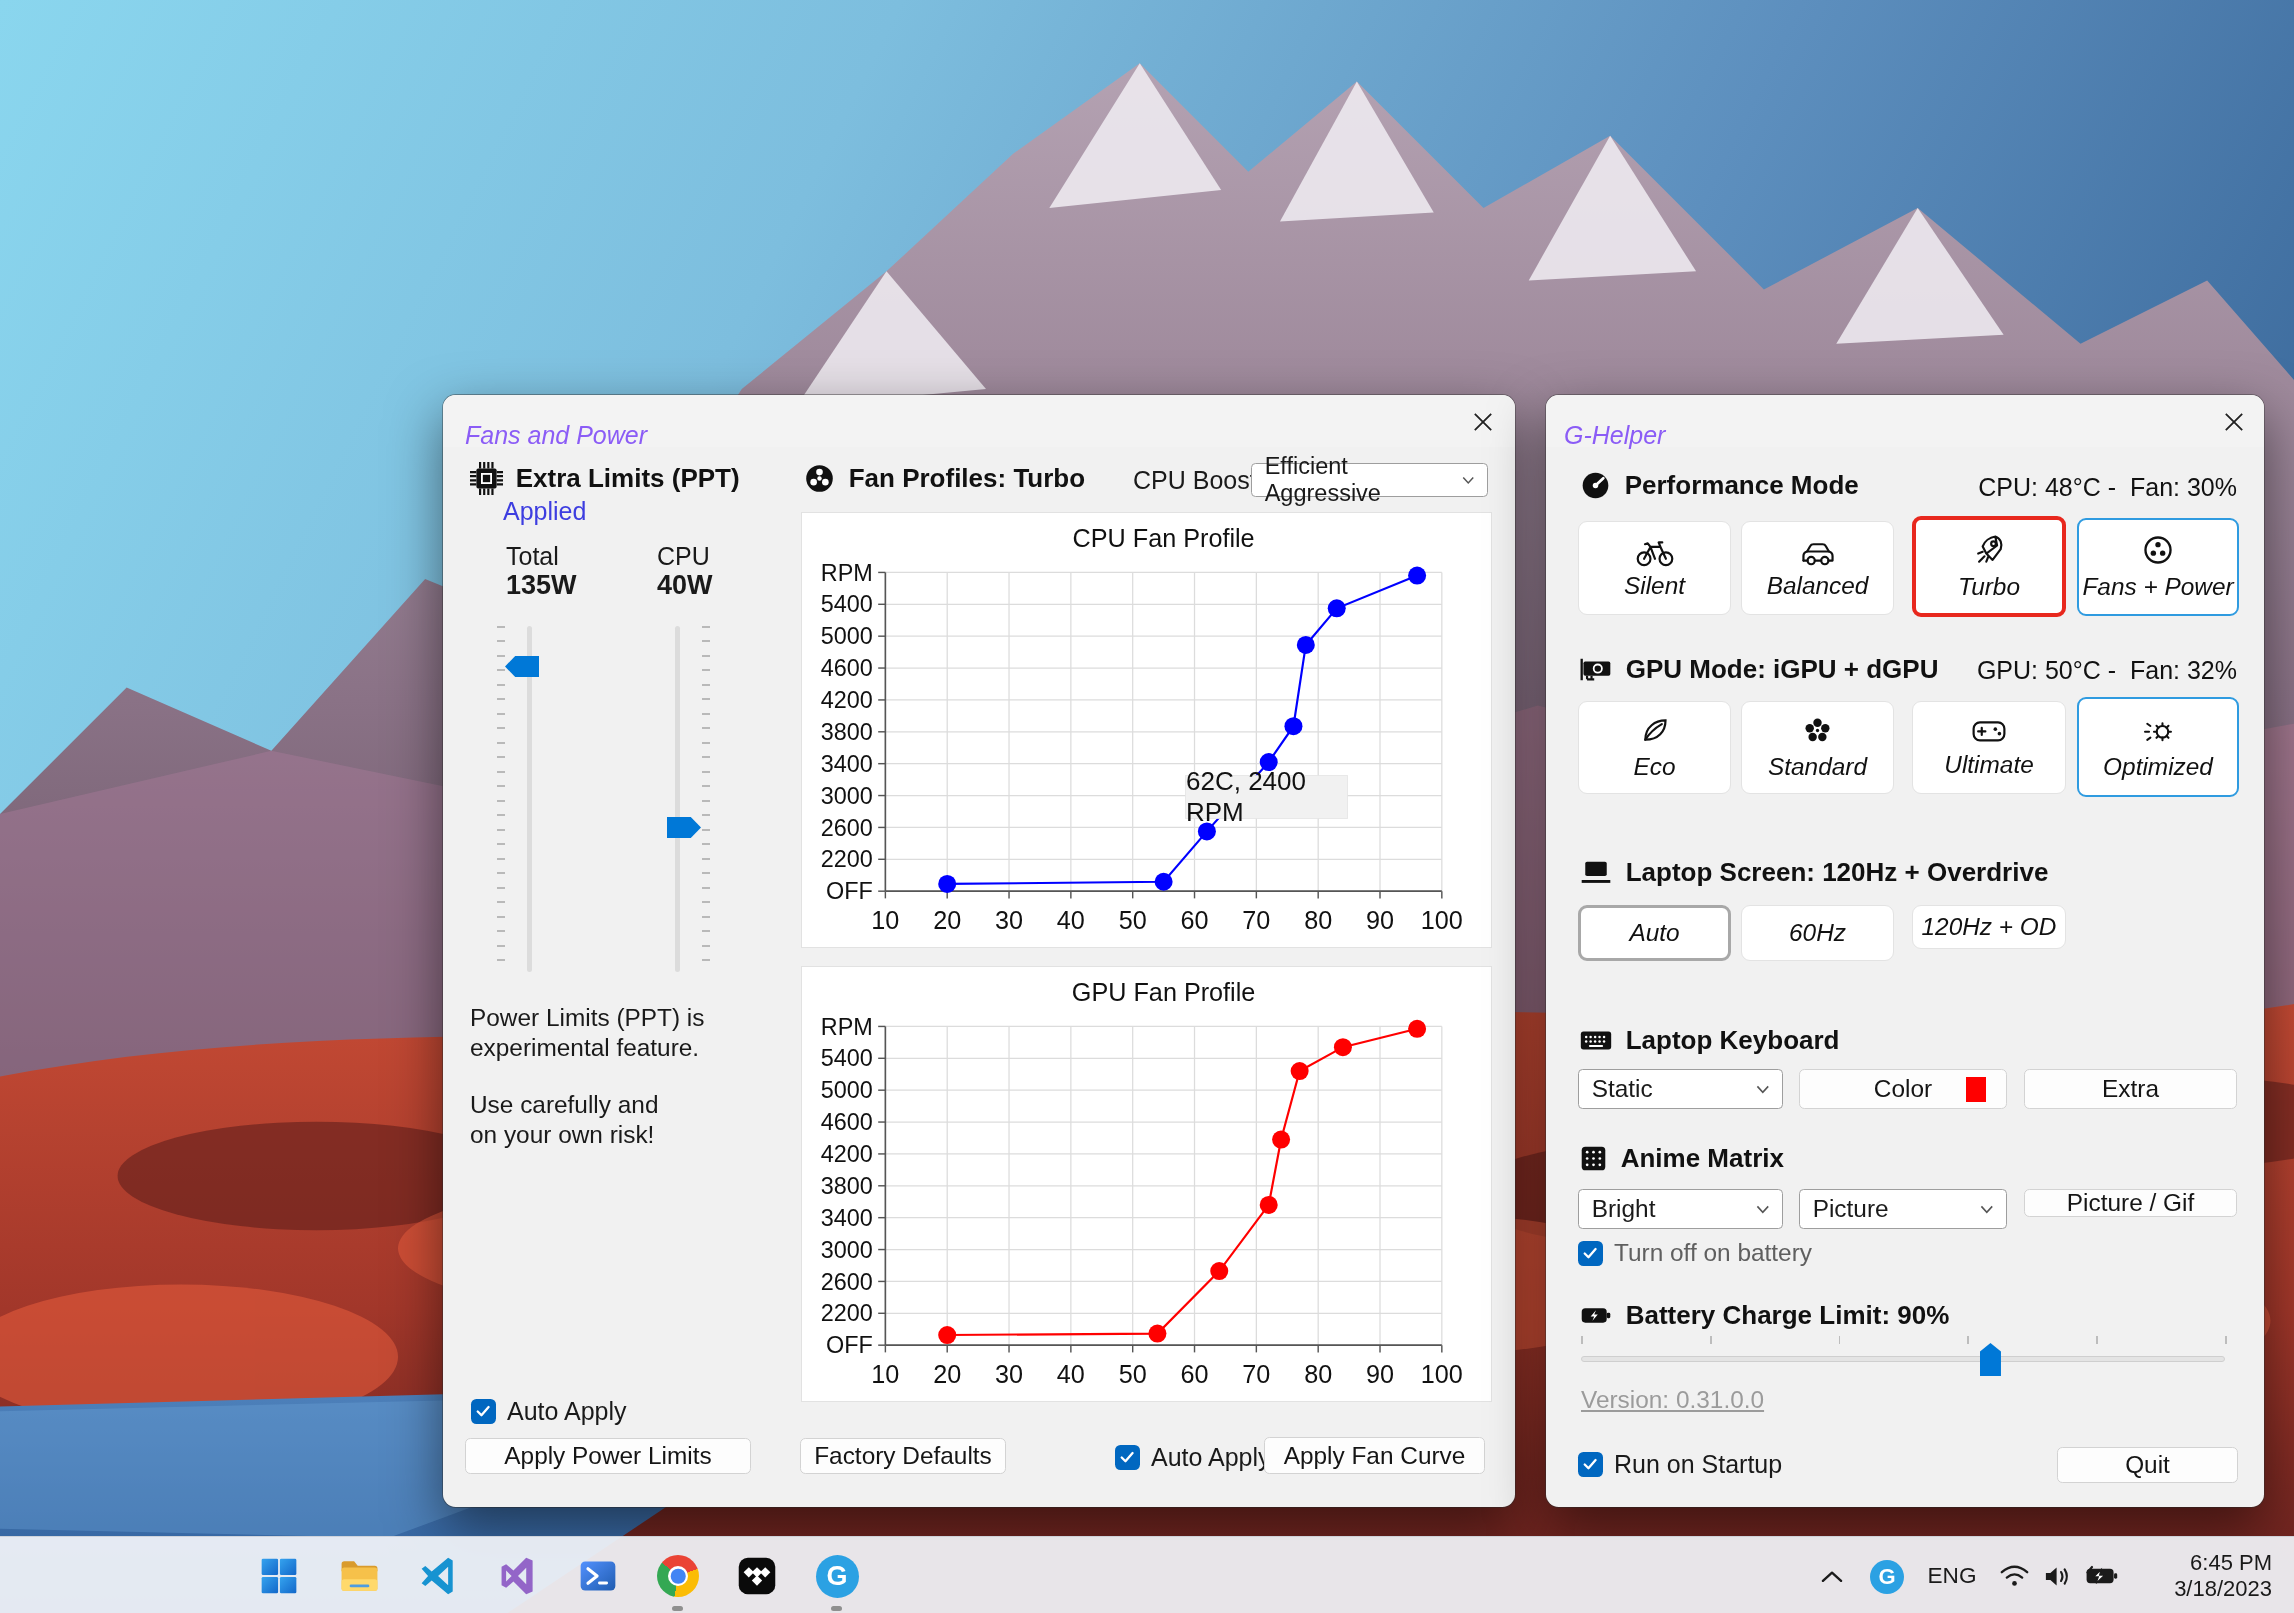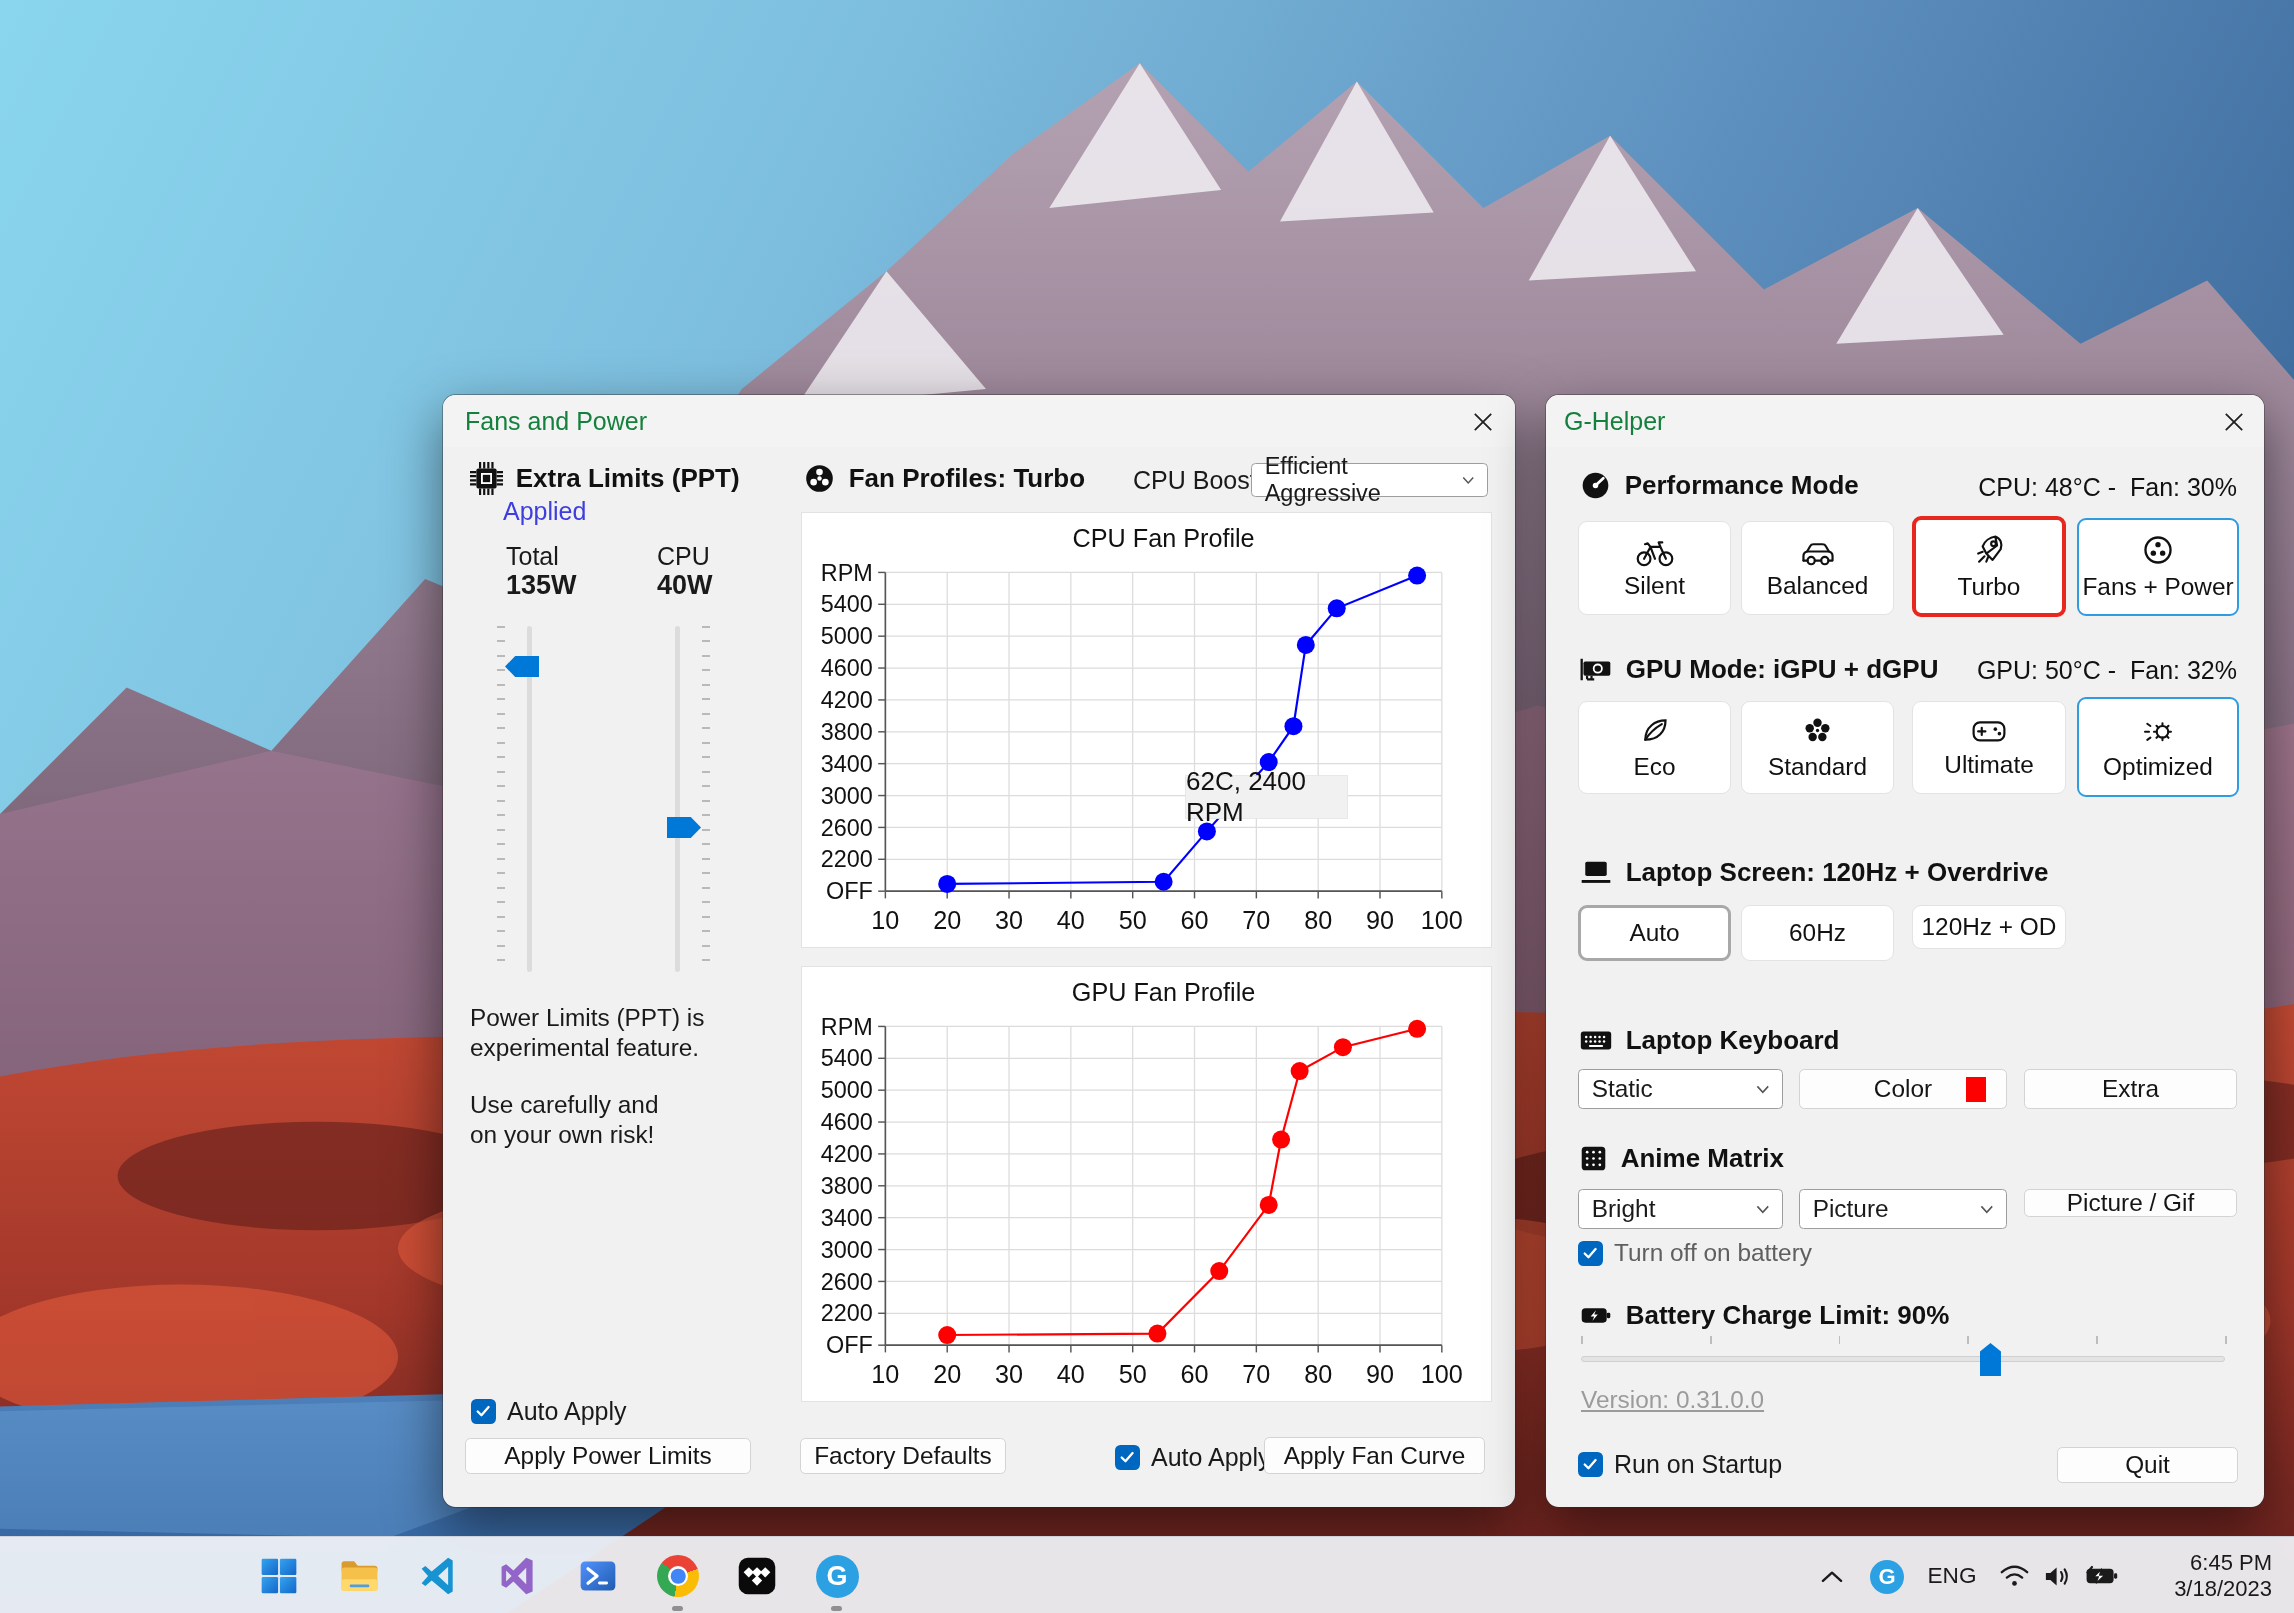--- a/index.html
+++ b/index.html
@@ -4,29 +4,29 @@
 <style>
   html,body{margin:0;padding:0;width:2294px;height:1614px;overflow:hidden;
     font-family:"Liberation Sans","DejaVu Sans",sans-serif;color:#1a1a1a;background:#333;}
   .pre{white-space:pre;}
   
   #wallpaper{position:absolute;inset:0;}
   
   .win{position:absolute;background:#f1f1f1;border-radius:12.7px;
     box-shadow:0 20px 54px rgba(0,0,0,.5),0 0 0 0.9px rgba(60,60,60,.45);overflow:hidden;}
   .titlebar{position:absolute;left:0;top:0;right:0;height:52px;background:#f3f3f3;}
-  .title{position:absolute;left:22px;top:0;height:52px;line-height:52px;font-size:25px;color:#15803d;}
+  .title{position:absolute;left:22px;top:14px;height:52px;line-height:52px;font-size:25px;color:#8b5cf6;font-style:italic;}
   .closebtn{position:absolute;top:10px;width:49px;height:34px;display:flex;align-items:center;justify-content:center;cursor:pointer;border-radius:5.4px;}
   .sec-h{position:absolute;display:flex;align-items:center;gap:12.7px;font-size:26px;font-weight:bold;color:#111;}
   .sec-status{position:absolute;font-size:25px;color:#111;text-align:right;}
   .btn{background:#fdfdfd;border:0.9px solid #d3d3d3;border-radius:5.4px;font-size:24.4px;color:#151515;
     display:flex;align-items:center;justify-content:center;box-sizing:border-box;cursor:pointer;}
   .tile{position:absolute;background:#fff;border:0.9px solid #e3e3e3;border-radius:9px;box-sizing:border-box;
     display:flex;flex-direction:column;align-items:center;justify-content:center;gap:5.4px;cursor:pointer;}
-  .tile .tlabel{font-size:24.4px;color:#111;}
+  .tile .tlabel{font-size:24.4px;color:#111;font-style:italic;}
   .tile.sel-red{border:4.5px solid #e8281e;}
   .tile.sel-blue{border:2.7px solid #2f9be0;}
   .tile.sel-gray{border:3.6px solid #a8a8a8;}
   .combo{position:absolute;background:#fff;border:0.9px solid #9e9e9e;border-radius:4.5px;box-sizing:border-box;
     display:flex;align-items:center;justify-content:space-between;padding:0 12.7px;font-size:24.4px;cursor:pointer;gap:9px;}
   .check{width:25px;height:25px;border-radius:5.4px;background:#0067c0;display:flex;align-items:center;justify-content:center;flex:none;cursor:pointer;}
   .chkrow{position:absolute;display:flex;align-items:center;gap:11px;font-size:25px;}
   
   .panel{position:absolute;background:#fff;border:0.9px solid #e2e2e2;box-sizing:border-box;}
   .tooltip{position:absolute;left:384px;top:263px;width:161px;height:42px;background:#f1f1f1;

